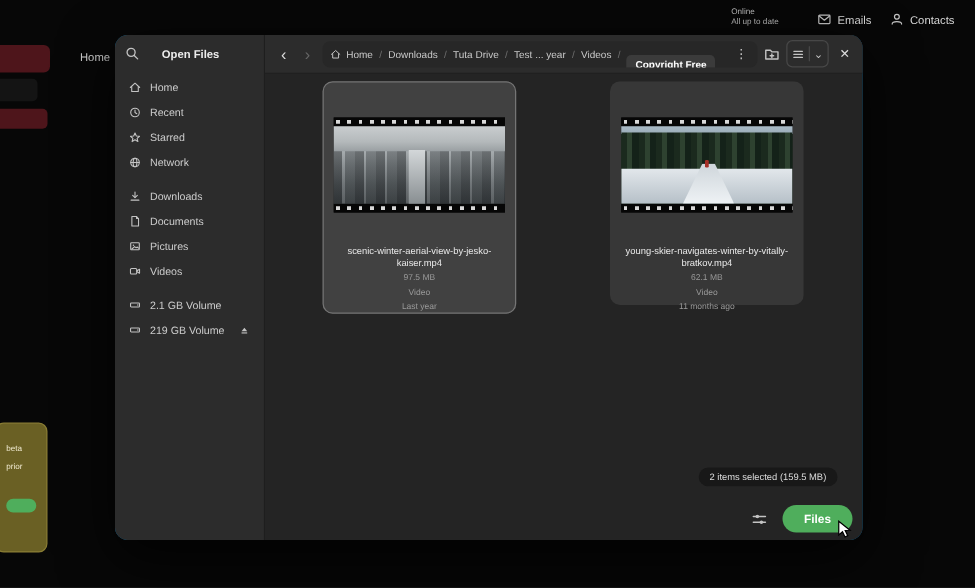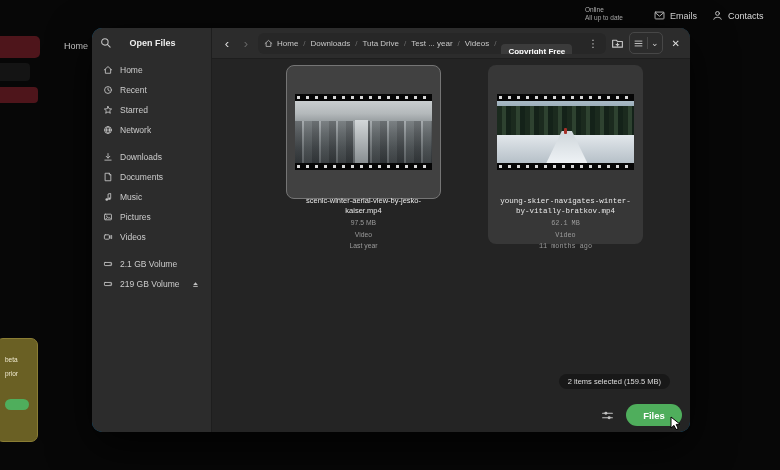--- a/index.html
+++ b/index.html
@@ -48,22 +48,22 @@
   .crumb.current{background:#3b3b3b;border-radius:4px;padding:2.5px 7px;color:#ffffff;font-weight:bold;margin-top:16px;}
   .kebab{margin-left:auto;font-size:10px;color:#cccccc;background:none;border:none;padding:0 2px;}
   .viewgroup{display:flex;align-items:center;border:1px solid #474747;border-radius:5px;height:20px;padding:0 3px;gap:3px;}
   .vg-div{width:1px;height:12px;background:#474747;}
   .chev{font-size:9px;color:#cccccc;line-height:9px;background:none;border:none;padding:0;}
   .close-btn{font-size:10px;color:#dddddd;background:none;border:none;padding:0 2px;margin-left:2px;}
   
   .files{flex:1;position:relative;}
   .card{position:absolute;width:155px;box-sizing:border-box;border-radius:8px;background:#373737;border:1.5px solid transparent;padding:28px 5px 0 5px;text-align:center;cursor:default;}
   .card.selected{background:#414141;border-color:#757575;}
-  .card1{left:46px;top:6px;height:134px;margin-left:28px;}
-  .card2{left:276px;top:6px;height:179px;font-family:Liberation Mono, monospace;}
+  .card1{left:46px;top:6px;height:186px;}
+  .card2{left:276px;top:6px;height:179px;}
   .thumb{width:137px;margin:0 auto;background:#060606;}
   .fstrip{height:7px;background-color:#060606;background-image:repeating-linear-gradient(90deg,transparent 0 2px,#d8d8d8 2px 5px,transparent 5px 9px);background-size:100% 3px;background-position:0 2px;background-repeat:no-repeat;}
   .timg{position:relative;height:62px;overflow:hidden;}
   
   .timg.aerial{background:linear-gradient(180deg,#c9cdcf 0%,#b4b9bb 20%,#969c9f 34%,#787e81 52%,#565c5f 76%,#3e4346 100%);}
   .timg.aerial .blocks{position:absolute;left:0;right:0;top:32%;bottom:0;background:repeating-linear-gradient(90deg,rgba(18,20,22,.34) 0 7px,rgba(238,240,242,.16) 7px 9px,rgba(54,58,60,.30) 9px 17px);}
   .timg.aerial .road{position:absolute;left:44%;top:30%;width:9%;height:72%;background:linear-gradient(180deg,#d3d7d9,#878d90);}
   
   .timg.forest{background:linear-gradient(180deg,#a9bac6 0%,#9aacb8 10%,#243226 10%);}
   .timg.forest .trees{position:absolute;left:0;right:0;top:8%;height:50%;background:repeating-linear-gradient(90deg,#1b2a1e 0 5px,#2e4230 5px 9px,#142219 9px 14px);}
@@ -164,28 +164,20 @@
             <path d="M3 13 H13"></path>
           </svg>
         <span class="lbl">Downloads</span>
       </div>
       <div class="sb-item">
         <svg class="ic" viewBox="0 0 16 16">
             <path d="M4 2 H10 L12.5 4.5 V14 H4 Z"></path>
             <path d="M10 2 V4.5 H12.5"></path>
           </svg>
         <span class="lbl">Documents</span>
-      </div>
-      <div class="sb-item">
-        <svg class="ic" viewBox="0 0 16 16">
-            <circle class="fil" cx="6" cy="12" r="2.1"></circle>
-            <path d="M8.1 12 V3.2 L12.3 2.4 V9.8"></path>
-            <circle class="fil" cx="10.4" cy="10.6" r="1.9"></circle>
-          </svg>
-        <span class="lbl">Music</span>
       </div>
       <div class="sb-item">
         <svg class="ic" viewBox="0 0 16 16">
             <rect x="2.5" y="3.5" width="11" height="9" rx="1"></rect>
             <circle class="fil" cx="6" cy="6.6" r="1"></circle>
             <path d="M4 11.5 L7.5 8.5 L9.5 10 L11 9 L12.5 10.5"></path>
           </svg>
         <span class="lbl">Pictures</span>
       </div>
       <div class="sb-item">

